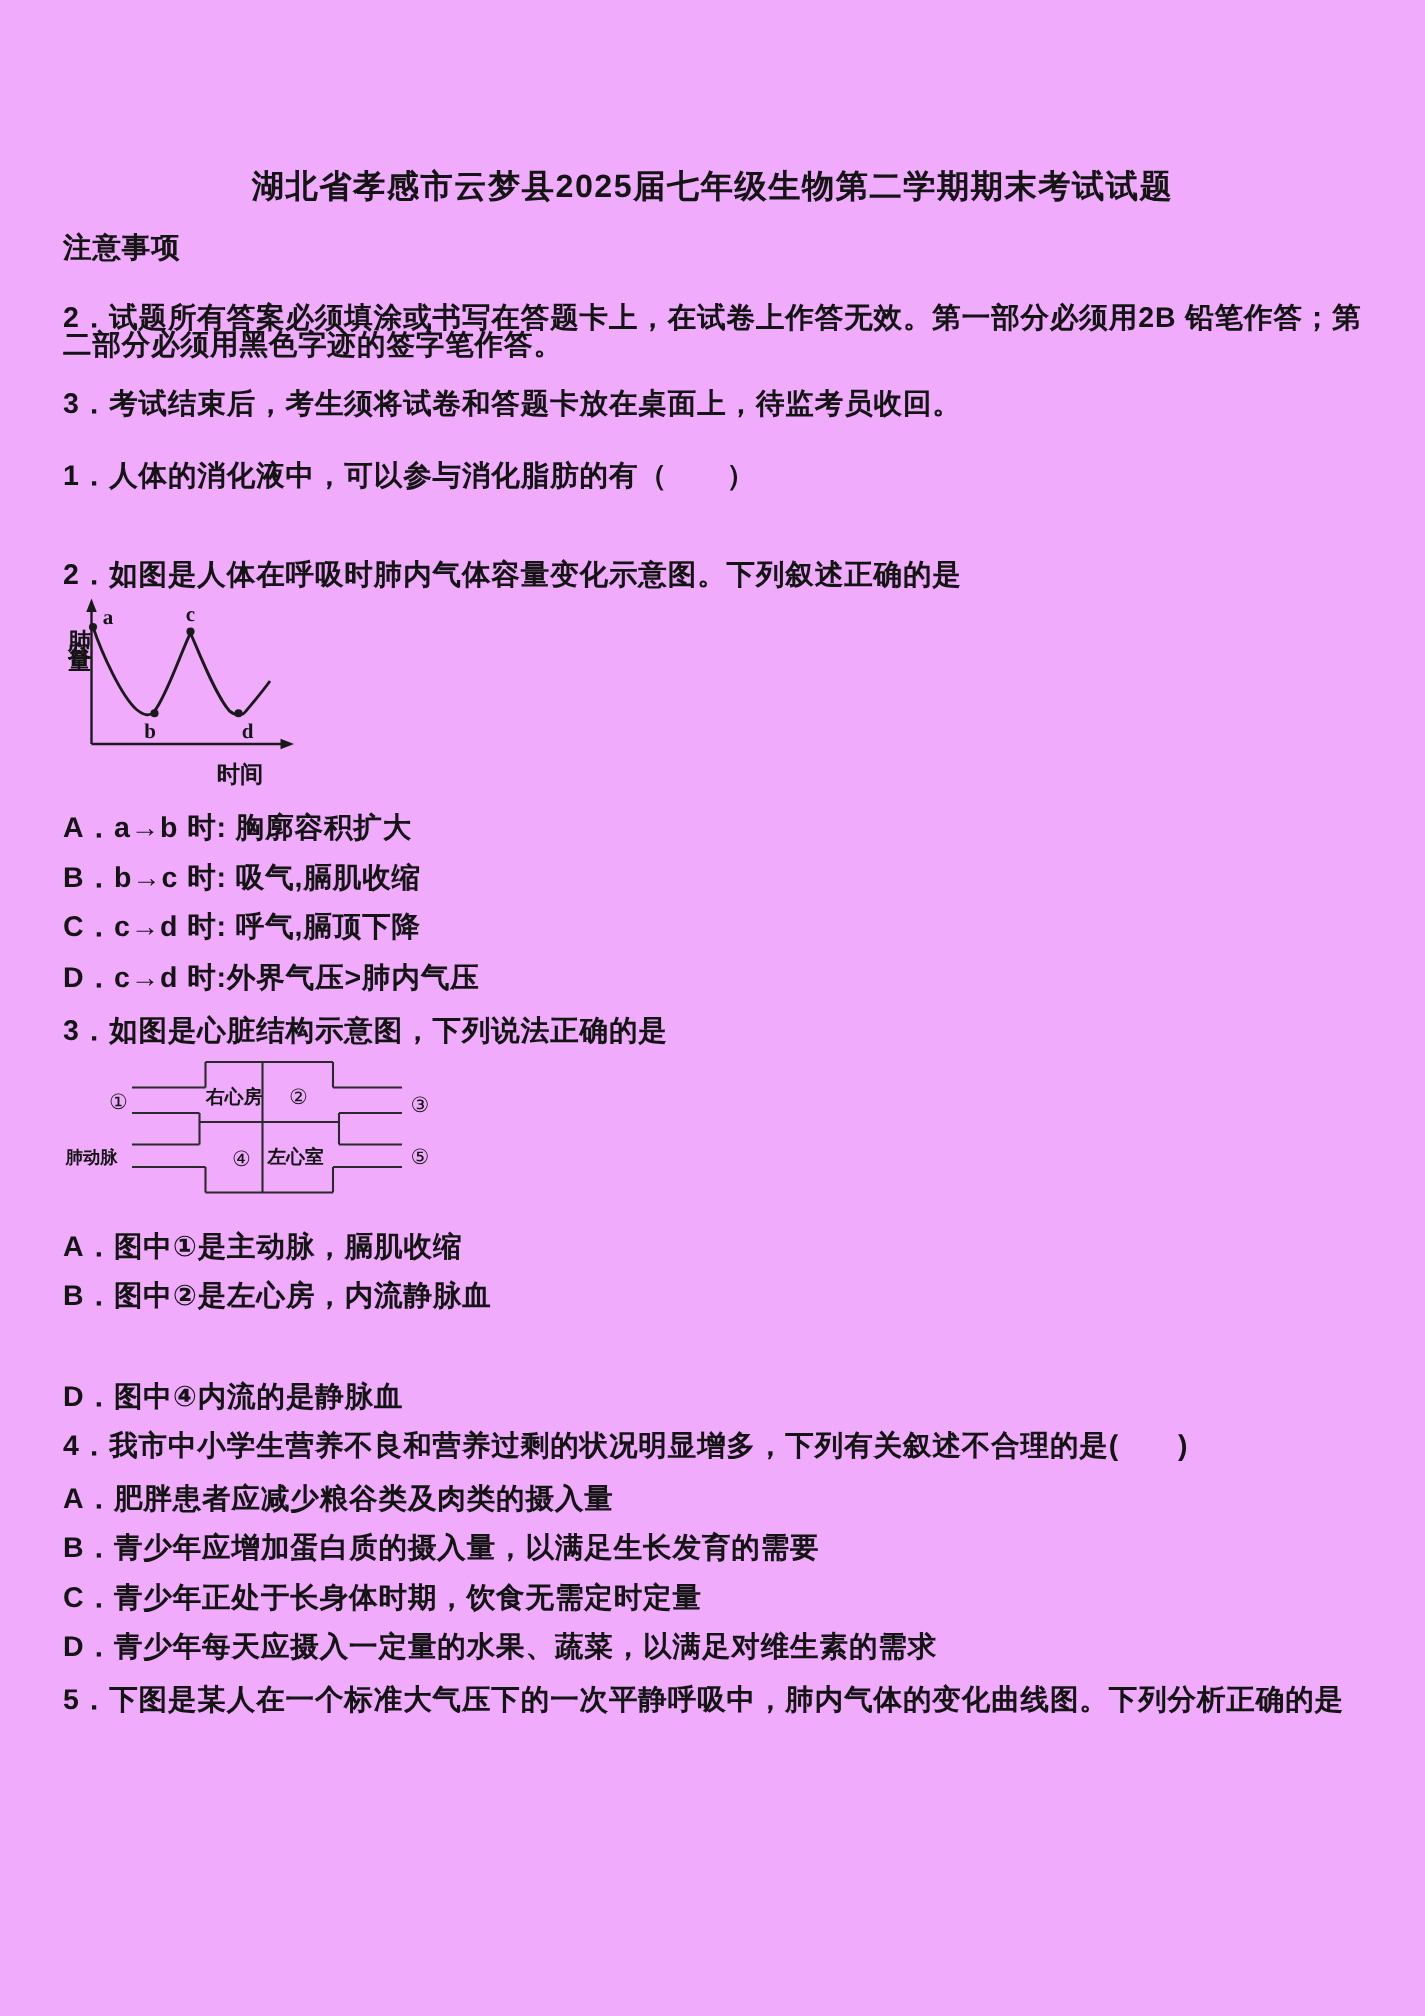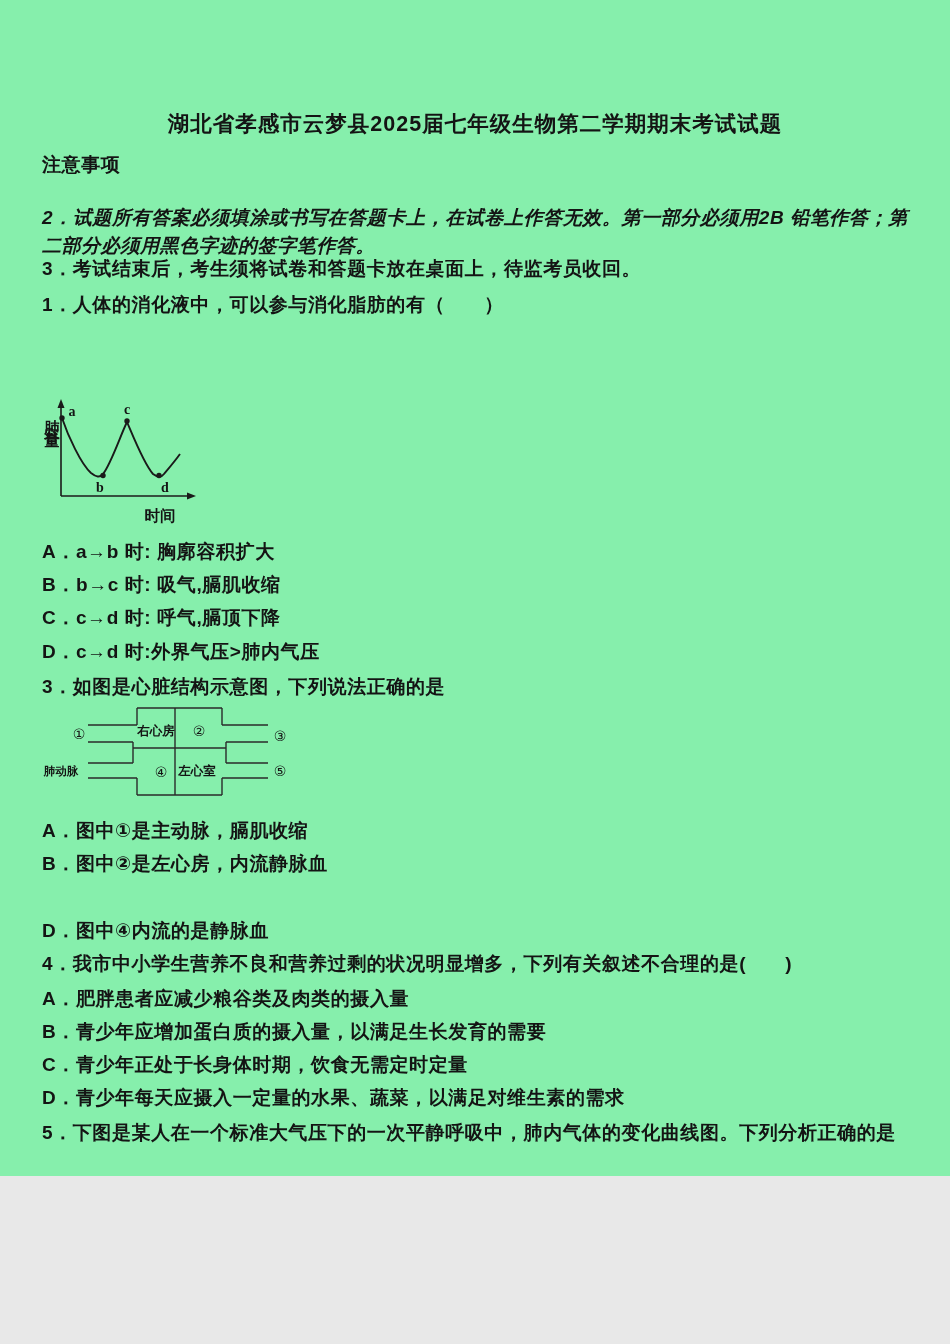--- a/index.html
+++ b/index.html
@@ -1,39 +1,38 @@
 <!DOCTYPE html>
 <html><head>
 <meta charset="utf-8">
 <style>
   html,body{margin:0;padding:0;background:#e8e8e8;}
   .page{
     position:relative;
-    width:950px;height:1176px;
+    width:950px;height:1344px;
     margin:0 auto;
-    background:#86efac;
+    background:#f0abfc;
     font-family:"Liberation Sans","DejaVu Sans",sans-serif;
     color:#141414;
     overflow:hidden;
   }
   .title{
     position:absolute;left:0;right:0;top:109px;
     text-align:center;
     font-size:21.5px;font-weight:800;letter-spacing:1px;
   }
   .line{
     position:absolute;left:42px;
     font-size:19px;font-weight:700;
     white-space:nowrap;letter-spacing:0.6px;
   }
   .wrapline{
     white-space:normal;
     width:876px;
-    line-height:28px;
-    font-style:italic;
+    line-height:18px;
   }
   .vtext{
     position:absolute;
     writing-mode:vertical-rl;text-orientation:upright;
     font-size:15.5px;font-weight:700;letter-spacing:7px;
   }
   .fig{position:absolute;}
   svg text{font-weight:700;fill:#141414;}
   .axis-label{font-family:"Liberation Sans","DejaVu Sans",sans-serif;font-size:15.5px;}
   .pt-label{font-family:"Liberation Serif","DejaVu Serif",serif;font-size:14px;}
@@ -45,22 +44,23 @@
 <body>
 
 <div class="page">
 
   <div class="title">湖北省孝感市云梦县2025届七年级生物第二学期期末考试试题</div>
 
   <div class="line" style="top:152px">注意事项</div>
   <div class="line wrapline" style="top:204px">2．试题所有答案必须填涂或书写在答题卡上，在试卷上作答无效。第一部分必须用2B 铅笔作答；第二部分必须用黑色字迹的签字笔作答。</div>
   <div class="line" style="top:256px">3．考试结束后，考生须将试卷和答题卡放在桌面上，待监考员收回。</div>
 
-  <div class="line" style="top:292px">1．人体的消化液中，可以参与消化脂肪的有（　　）</div>
+  <div class="line" style="top:304px">1．人体的消化液中，可以参与消化脂肪的有（　　）</div>
 
+  <div class="line" style="top:370px">2．如图是人体在呼吸时肺内气体容量变化示意图。下列叙述正确的是</div>
 
   <div class="vtext" style="left:41px;top:407px">肺容量</div>
   <svg class="fig" style="left:38px;top:396px" width="170" height="132" viewBox="0 0 170 132">
     <g stroke="#1a1a1a" stroke-width="1.6" fill="none">
       <line x1="23" y1="100" x2="23" y2="10"></line>
       <line x1="23" y1="100" x2="152" y2="100"></line>
       <path d="M 24 22 C 30 40, 43 68, 53 77 C 58 81, 62 82, 65 78 C 73 68, 83 38, 89 26 C 95 40, 106 68, 115 78 C 119 81, 123 82, 126 78 C 131 72, 137 65, 142 58" stroke-width="1.9"></path>
     </g>
     <g fill="#1a1a1a">
       <polygon points="23,3 19.5,12 26.5,12"></polygon>

